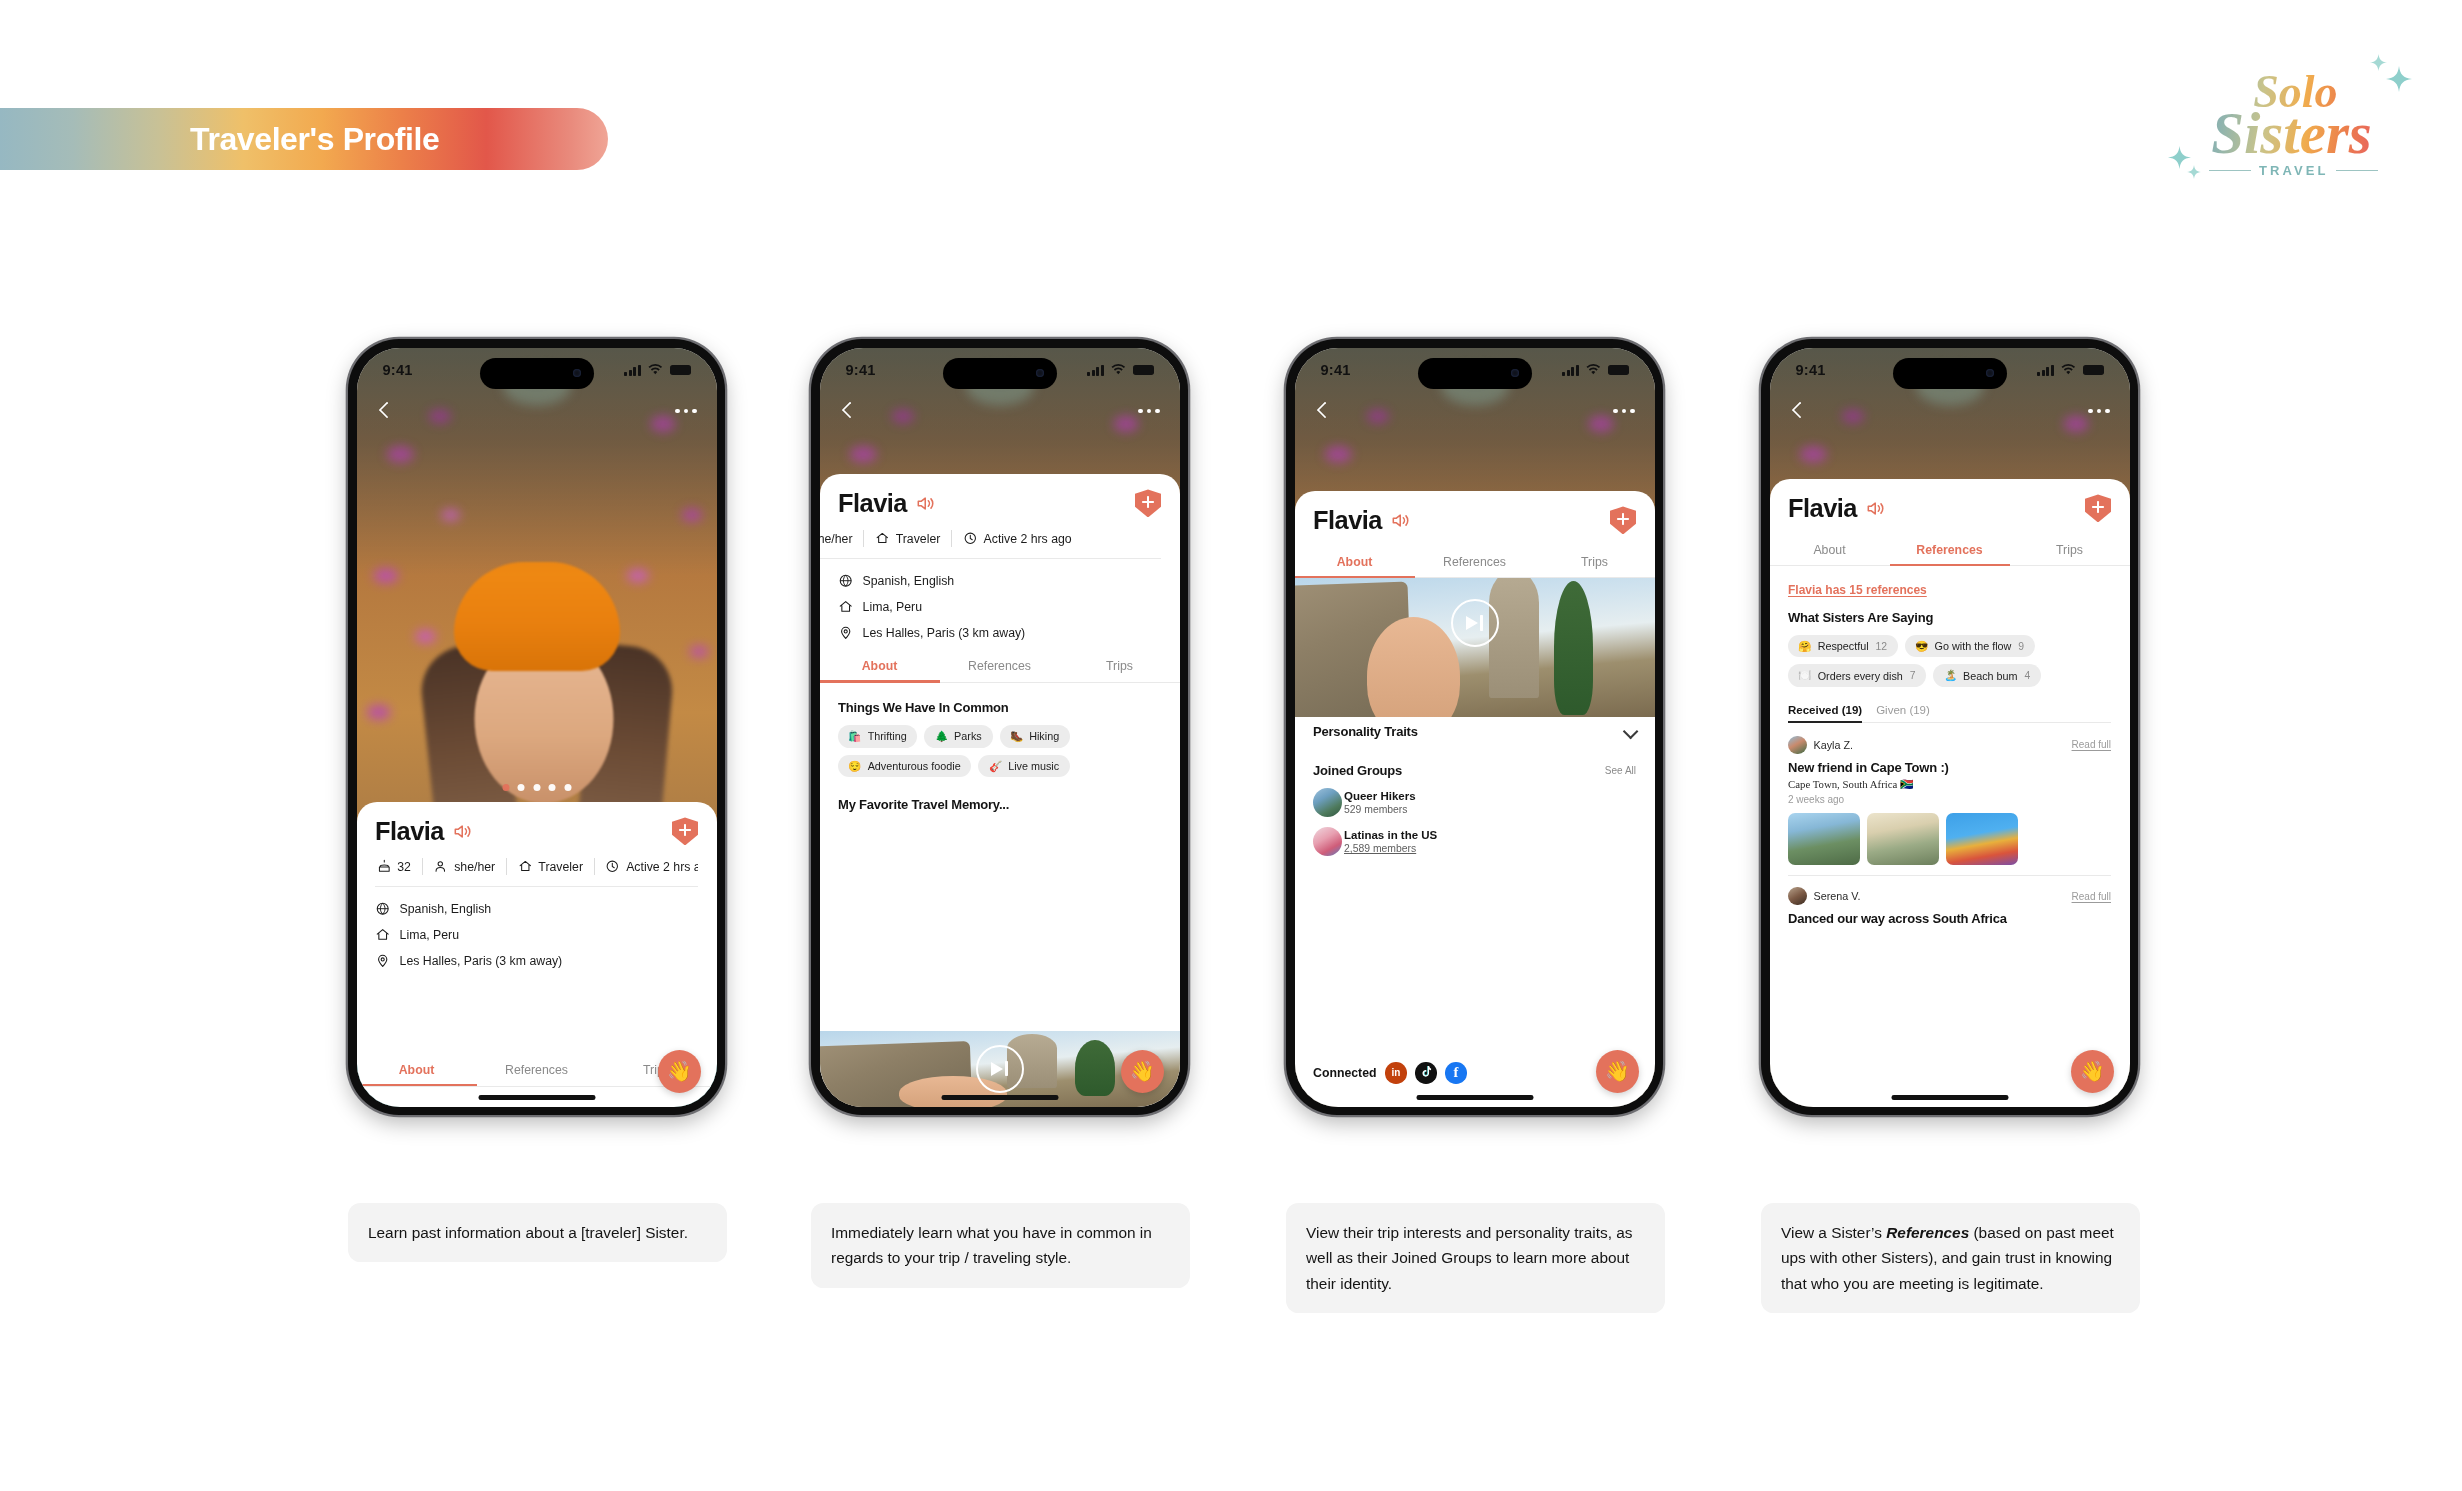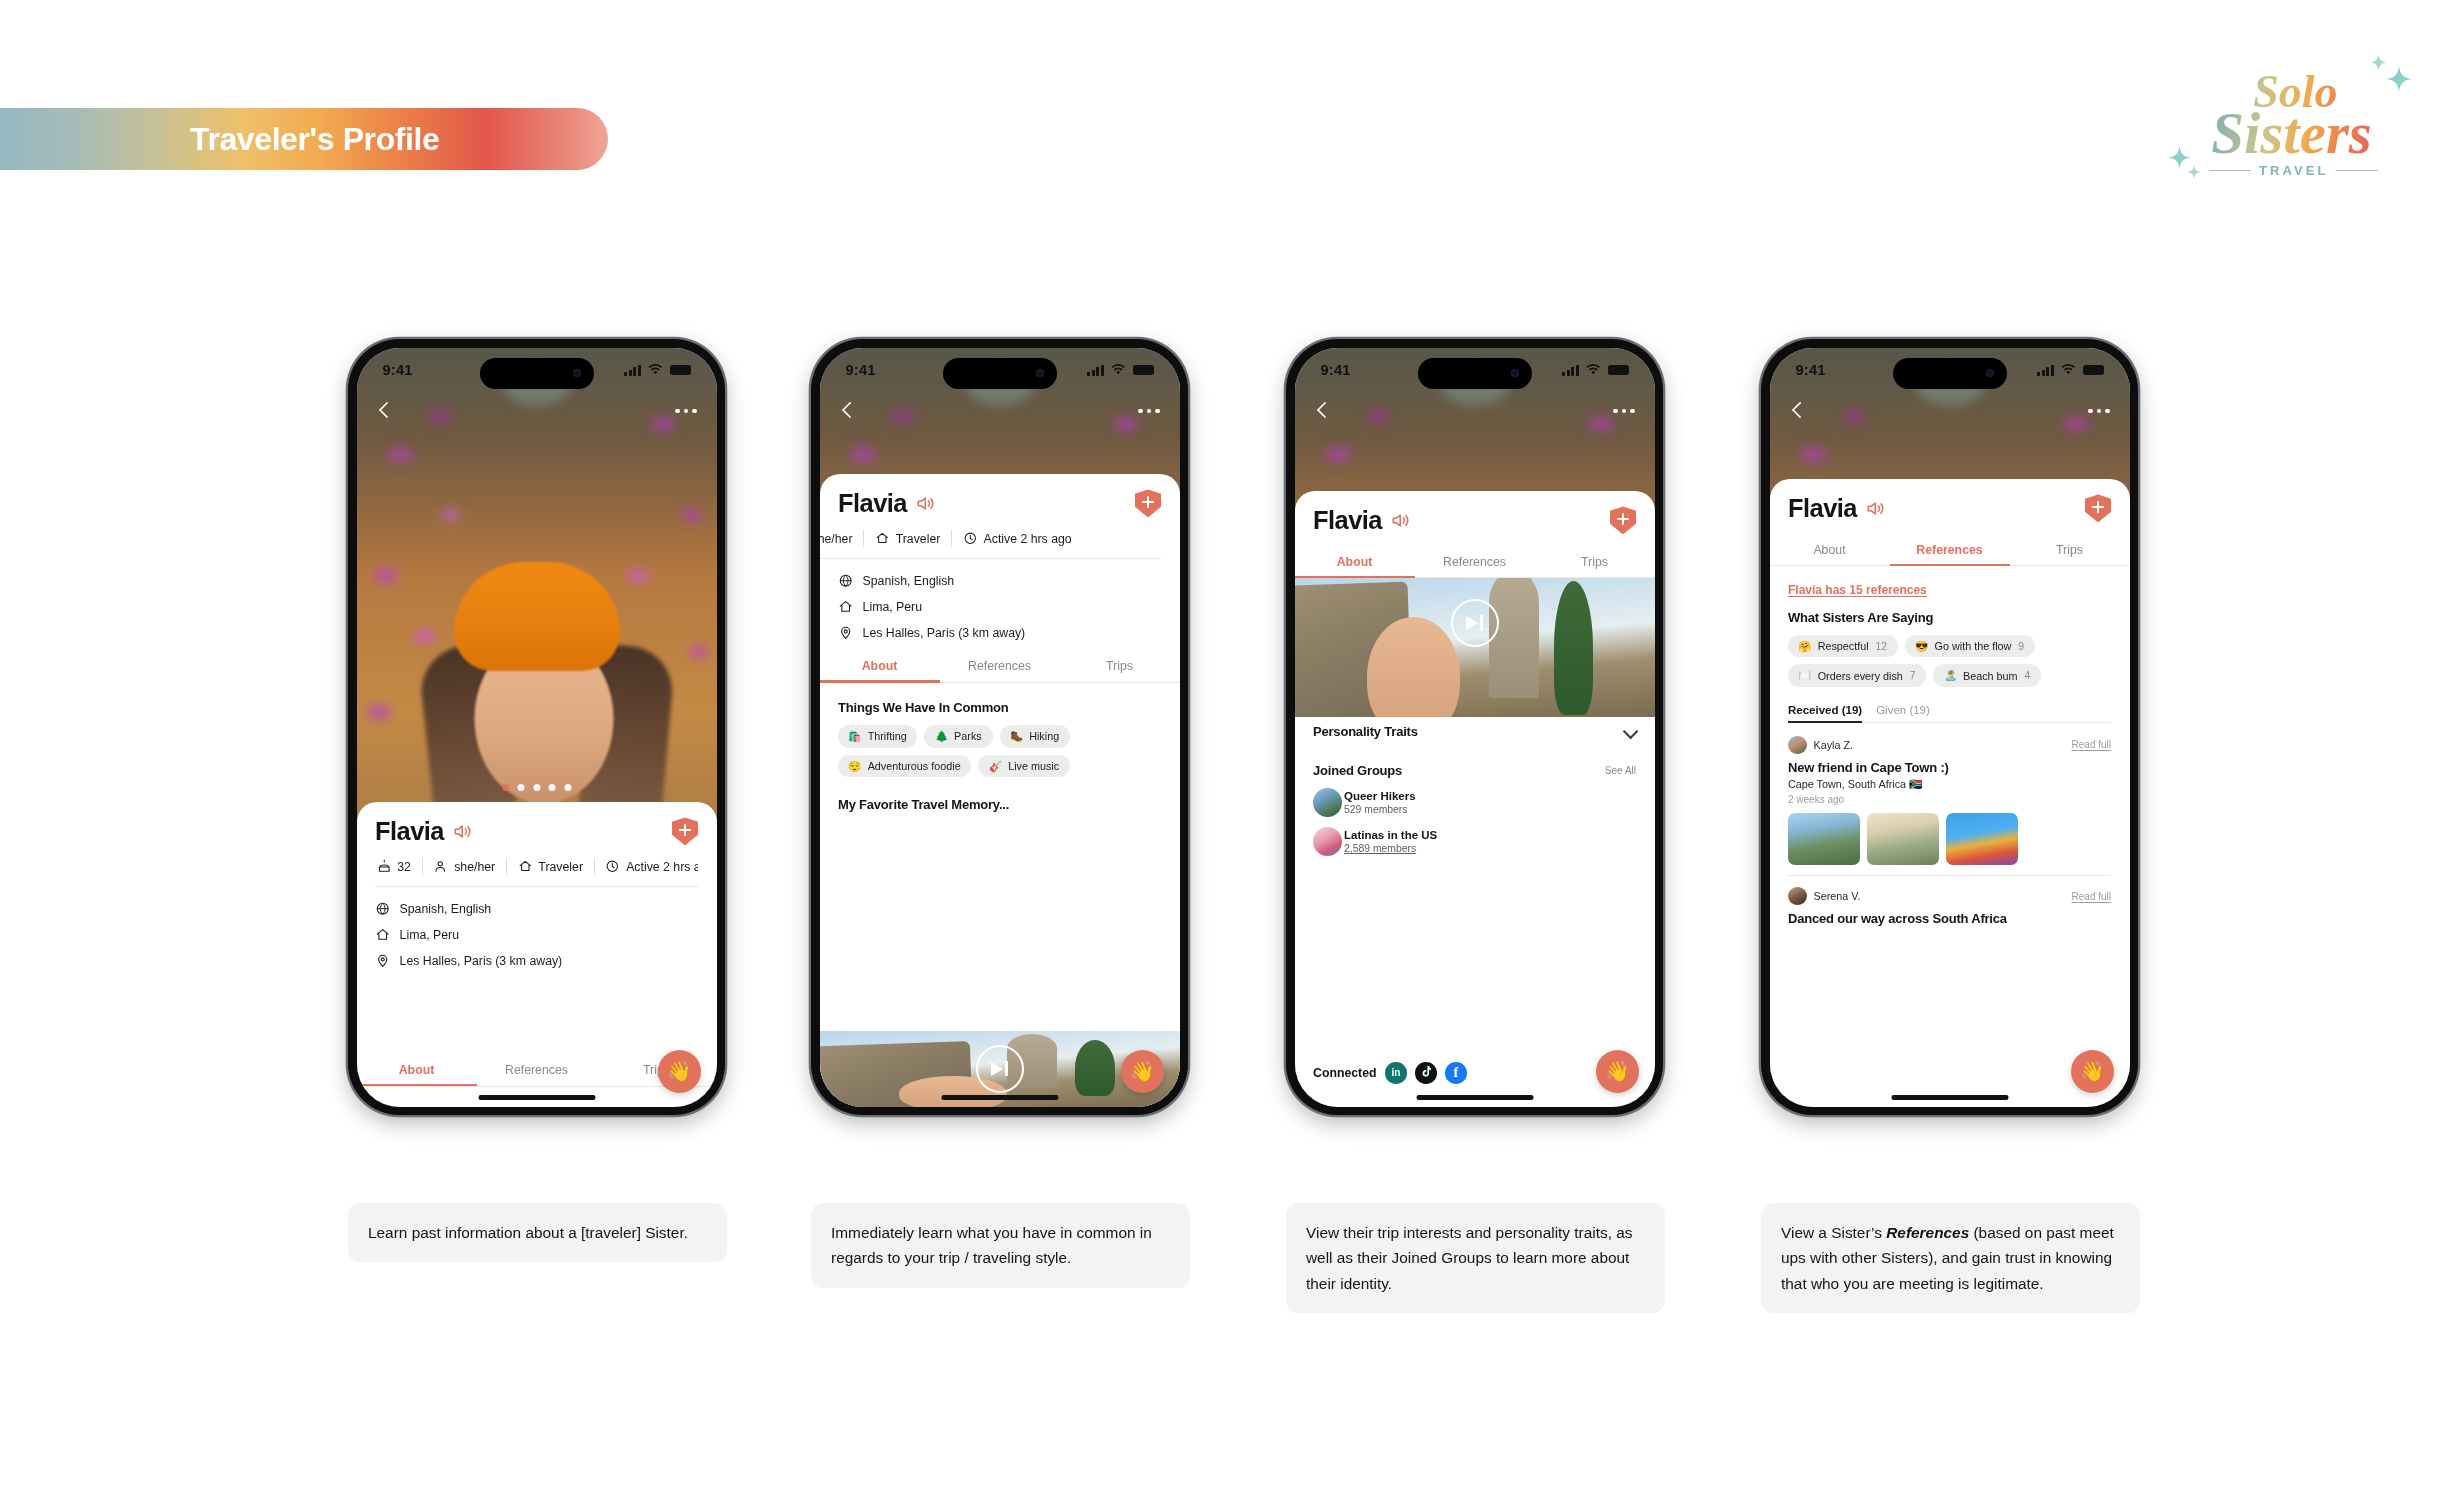--- a/index.html
+++ b/index.html
@@ -307,21 +307,21 @@
   .gavatar { width:29px; height:29px; border-radius:50%; flex:none; }
   .gav-1 { background: linear-gradient(150deg,#9fc3de 0%, #6d9fc0 35%, #4e7a5c 70%, #2f5540 100%); }
   .gav-2 { background: linear-gradient(150deg,#f0d8df 0%, #e79fb0 40%, #cf5d79 70%, #5a7fc4 100%); }
   .gname { font-size:11.5px; font-weight:800; color:#141414; line-height:1.25; }
   .gmemb { font-size:10.4px; color:#5e5e5e; line-height:1.3; }
   .seeall { font-size:10px; color:#8a8a8a; }
 
   .connrow { display:flex; align-items:center; gap:8.5px; }
   .conn-lbl { font-size:12.3px; font-weight:800; color:#141414; }
   .sico { width:21.6px; height:21.6px; border-radius:50%; display:flex; align-items:center; justify-content:center; flex:none; }
-  .sico-li { background:#0f766e; color:#fff; font-size:10px; font-weight:800; font-family:"Liberation Sans",sans-serif; }
+  .sico-li { background:#c2410c; color:#fff; font-size:10px; font-weight:800; font-family:"Liberation Sans",sans-serif; }
   .sico-tt { background:#111; }
   .sico-fb { background:#1877f2; color:#fff; font-weight:800; font-family:"Liberation Serif",serif; font-size:14.6px; line-height:1; }
 
   
   .ref-link {
     font-size:12px; font-weight:800; color:#e3725c;
     text-decoration: underline; text-underline-offset: 2.3px;
   }
   .subtabs { display:flex; align-items:flex-end; gap:14px; border-bottom:0.8px solid #e9e9e9; }
   .subtab { padding-bottom:6.2px; font-size:11.5px; color:#9b9b9b; position:relative; }
@@ -329,21 +329,21 @@
   .subtab.active::after { content:""; position:absolute; left:0; right:0; bottom:-0.8px; height:1.9px; background:#222; }
 
   .refhead { display:flex; align-items:center; justify-content:space-between;gap:18px; }
   .refwho { display:flex; align-items:center; gap:7px; }
   .ravatar { width:18.5px; height:18.5px; border-radius:50%; flex:none; }
   .rav-1 { background: linear-gradient(150deg,#8fc0dd 0%, #c98a6d 45%, #3c6b45 100%); }
   .rav-2 { background: linear-gradient(150deg,#b9a48e 0%, #7c5a45 50%, #3b2c22 100%); }
   .rname { font-size:10.8px; color:#2a2a2a; }
   .readfull { font-size:10px; color:#9b9b9b; text-decoration:underline; text-underline-offset:1.5px; }
   .rtitle { font-size:13px; font-weight:800; color:#141414; margin-top:5.4px; letter-spacing:-0.2px; }
-  .rloc { font-size:10.8px; color:#2a2a2a; margin-top:3.1px; }
+  .rloc { font-size:10.8px; color:#2a2a2a; margin-top:3.1px;font-family:Liberation Serif, serif; }
   .rtime { font-size:10px; color:#9b9b9b; margin-top:3.1px; }
   .rthumbs { display:flex; gap:7px; margin-top:8.5px; }
   .rthumb { width:72px; height:52px; border-radius:7px; flex:none; }
   .rt-1 { background: linear-gradient(170deg,#a9d4ef 0%, #86b7d6 30%, #6c8f63 60%, #4e6b46 100%); }
   .rt-2 { background: linear-gradient(170deg,#ece4cc 0%, #d9cfae 32%, #9bab86 62%, #6c7f5c 100%); }
   .rt-3 { background: linear-gradient(170deg,#3da0e8 0%, #4fb0f0 40%, #e8b03c 58%, #d9543c 78%, #7b4fa8 100%); }
   .rdiv { height:0.8px; background:#e9e9e9; margin-top:10px; }
 
   
   .fab {

